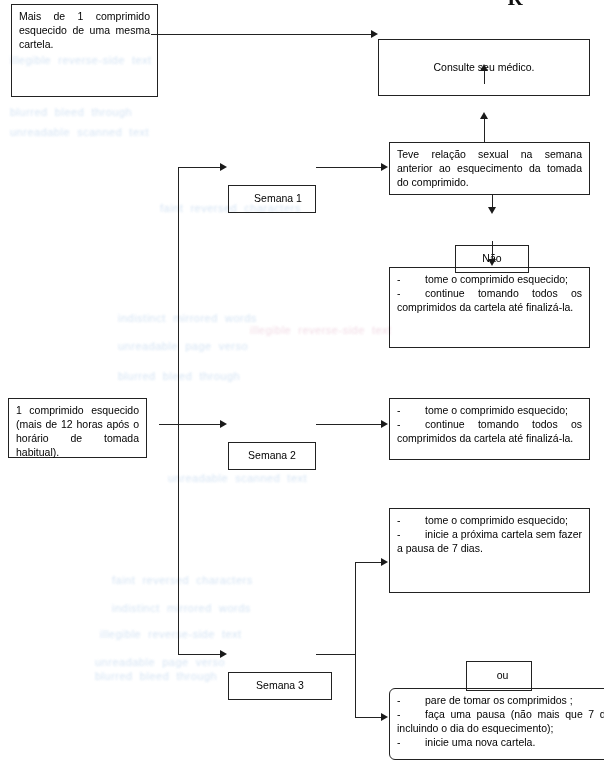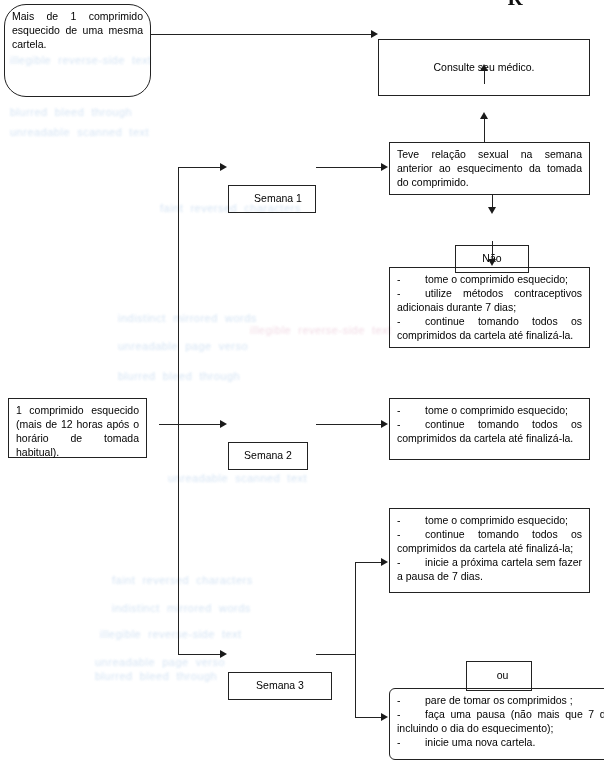--- a/index.html
+++ b/index.html
@@ -121,21 +121,21 @@
   <div class="bleed" style="left:118px; top:368px; width:120px;">blurred  bleed  through</div>
   <div class="bleed" style="left:168px; top:470px; width:90px;">unreadable  scanned  text</div>
   <div class="bleed" style="left:112px; top:572px; width:185px;">faint  reversed  characters</div>
   <div class="bleed" style="left:112px; top:600px; width:200px;">indistinct  mirrored  words</div>
   <div class="bleed" style="left:100px; top:626px; width:170px;">illegible  reverse-side  text</div>
   <div class="bleed" style="left:95px;  top:654px; width:215px;">unreadable  page  verso</div>
   <div class="bleed" style="left:95px;  top:668px; width:215px;">blurred  bleed  through</div>
 
   <div class="top-glyph">R</div>
 
-  <div class="box just" style="left:4px; top:4px; width:147px; height:93px;border-radius:22px;">
+  <div class="box just" style="left:11px; top:4px; width:147px; height:93px;">
     <div class="inner">
       <div>Mais de 1 comprimido esquecido de uma mesma cartela.</div>
       <div style="height:11px;"></div>
     </div>
   </div>
 
   <div class="ln h" style="left:151px; top:34px; width:221px;"></div>
   <div class="arw right" style="left:371px; top:30px;"></div>
 
   <div class="box center" style="left:378px; top:7px; width:212px; height:57px;">
@@ -159,21 +159,20 @@
   <div class="box center" style="left:455px; top:213px; width:74px; height:28px;">
     <div class="inner">Não</div>
   </div>
 
   <div class="ln v" style="left:492px; top:241px; height:22px;"></div>
   <div class="arw down" style="left:488px; top:259px;"></div>
 
   <div class="box bullets" style="left:389px; top:267px; width:201px; height:81px;">
     <div class="inner">
       <span class="brow"><span class="bdash">-</span><span>tome o comprimido esquecido;</span></span>
-      <span class="brow"><span class="bdash">-</span><span>utilize métodos contraceptivos adicionais durante 7 dias;</span></span>
       <span class="brow"><span class="bdash">-</span><span>continue tomando todos os comprimidos da cartela até finalizá-la.</span></span>
     </div>
   </div>
 
   <div class="box center" style="left:228px; top:153px; width:88px; height:28px;padding-left:12px;">
     <div class="inner">Semana 1</div>
   </div>
 
   <div class="ln h" style="left:316px; top:167px; width:66px;"></div>
   <div class="arw right" style="left:381px; top:163px;"></div>
@@ -186,21 +185,21 @@
   <div class="ln v" style="left:178px; top:167px; height:487px;"></div>
 
   <div class="ln h" style="left:178px; top:167px; width:43px;"></div>
   <div class="arw right" style="left:220px; top:163px;"></div>
 
   <div class="arw right" style="left:220px; top:420px;"></div>
 
   <div class="ln h" style="left:178px; top:654px; width:43px;"></div>
   <div class="arw right" style="left:220px; top:650px;"></div>
 
-  <div class="box center" style="left:228px; top:410px; width:80px; height:28px;">
+  <div class="box center" style="left:228px; top:410px; width:88px; height:28px;">
     <div class="inner">Semana 2</div>
   </div>
 
   <div class="ln h" style="left:316px; top:424px; width:66px;"></div>
   <div class="arw right" style="left:381px; top:420px;"></div>
 
   <div class="box bullets" style="left:389px; top:398px; width:201px; height:62px;">
     <div class="inner">
       <span class="brow"><span class="bdash">-</span><span>tome o comprimido esquecido;</span></span>
       <span class="brow"><span class="bdash">-</span><span>continue tomando todos os comprimidos da cartela até finalizá-la.</span></span>
@@ -214,21 +213,20 @@
   <div class="ln h" style="left:316px; top:654px; width:40px;"></div>
   <div class="ln v" style="left:355px; top:562px; height:155px;"></div>
   <div class="ln h" style="left:355px; top:562px; width:27px;"></div>
   <div class="arw right" style="left:381px; top:558px;"></div>
   <div class="ln h" style="left:355px; top:717px; width:27px;"></div>
   <div class="arw right" style="left:381px; top:713px;"></div>
 
   <div class="box bullets" style="left:389px; top:508px; width:201px; height:85px;">
     <div class="inner">
       <span class="brow"><span class="bdash">-</span><span>tome o comprimido esquecido;</span></span>
-      <span class="brow"><span class="bdash">-</span><span>continue tomando todos os comprimidos da cartela até finalizá-la;</span></span>
       <span class="brow"><span class="bdash">-</span><span>inicie a próxima cartela sem fazer a pausa de 7 dias.</span></span>
     </div>
   </div>
 
   <div class="box center" style="left:466px; top:629px; width:66px; height:30px;padding-left:7px;">
     <div class="inner">ou</div>
   </div>
 
   <div class="box bullets" style="left:389px; top:688px; width:241px; height:72px;border-radius:6px;">
     <div class="inner">

